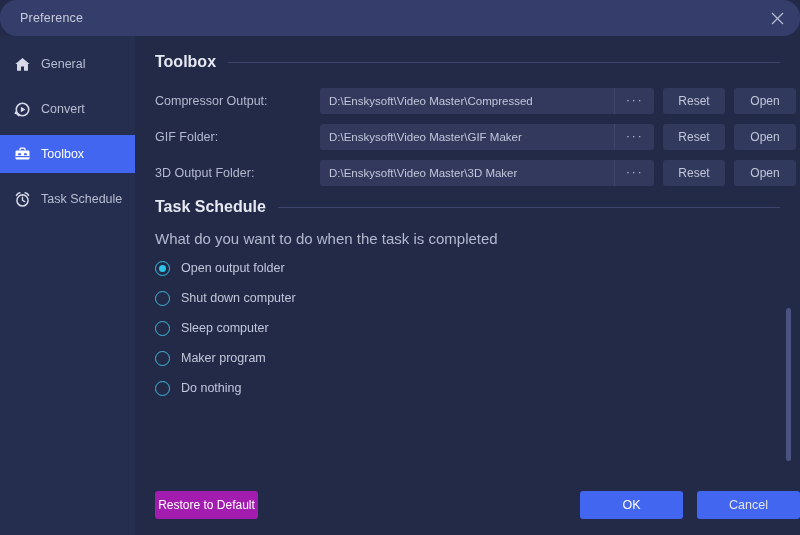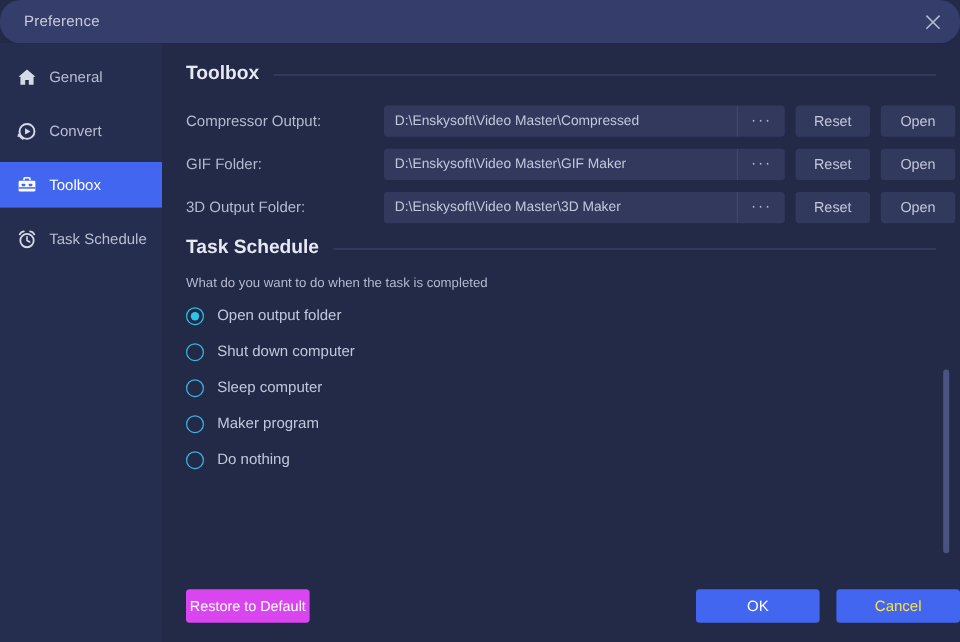--- a/index.html
+++ b/index.html
@@ -162,21 +162,21 @@
     align-items: center;
     justify-content: center;
     font-size: 12px;
     color: #c3c7db;
     cursor: pointer;
   }
 
   
   .schedule-sub {
     margin-top: 14px;
-    font-size: 11px;
+    font-size: 15px;
     color: #b5b9cf;
   }
   .radio-list { margin-top: 12px; }
   .radio-row {
     display: flex;
     align-items: center;
     height: 18px;
     margin-bottom: 12px;
     cursor: pointer;
   }
@@ -220,21 +220,21 @@
     background: #4b5480;
     border-radius: 3px;
     cursor: pointer;
   }
 
   
   .footer-restore {
     position: absolute;
     left: 20px; bottom: 16px;
     width: 103px; height: 28px;
-    background: #d946ef;
+    background: #a21caf;
     border-radius: 3px;
     display: flex; align-items: center; justify-content: center;
     font-size: 12px;
     color: #ffffff;
     cursor: pointer;
   }
   .footer-ok {
     position: absolute;
     left: 445px; bottom: 16px;
     width: 103px; height: 28px;
@@ -246,21 +246,21 @@
     cursor: pointer;
   }
   .footer-cancel {
     position: absolute;
     left: 562px; bottom: 16px;
     width: 103px; height: 28px;
     background: #4266f0;
     border-radius: 3px;
     display: flex; align-items: center; justify-content: center;
     font-size: 12.5px;
-    color: #fde047;
+    color: #e5e5e5;
     cursor: pointer;
   }
 </style>
 </head>
 <body>
 
 <div class="window">
 
   <div class="titlebar">
     <div class="titlebar-title">Preference</div>

